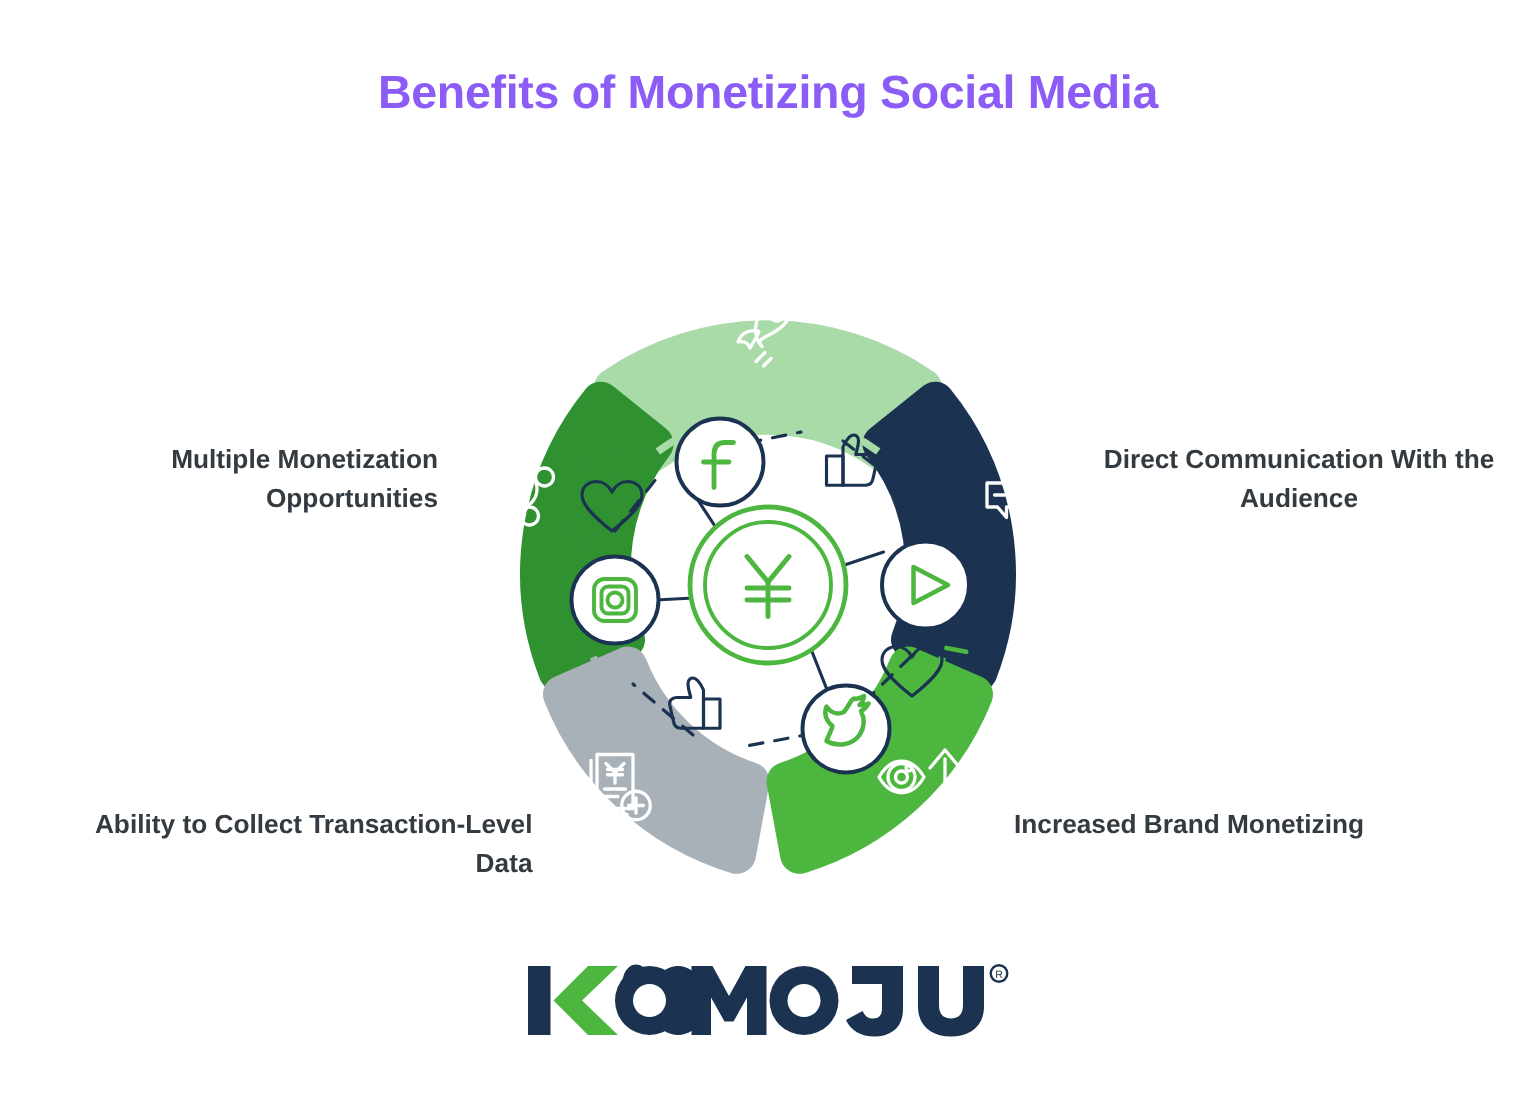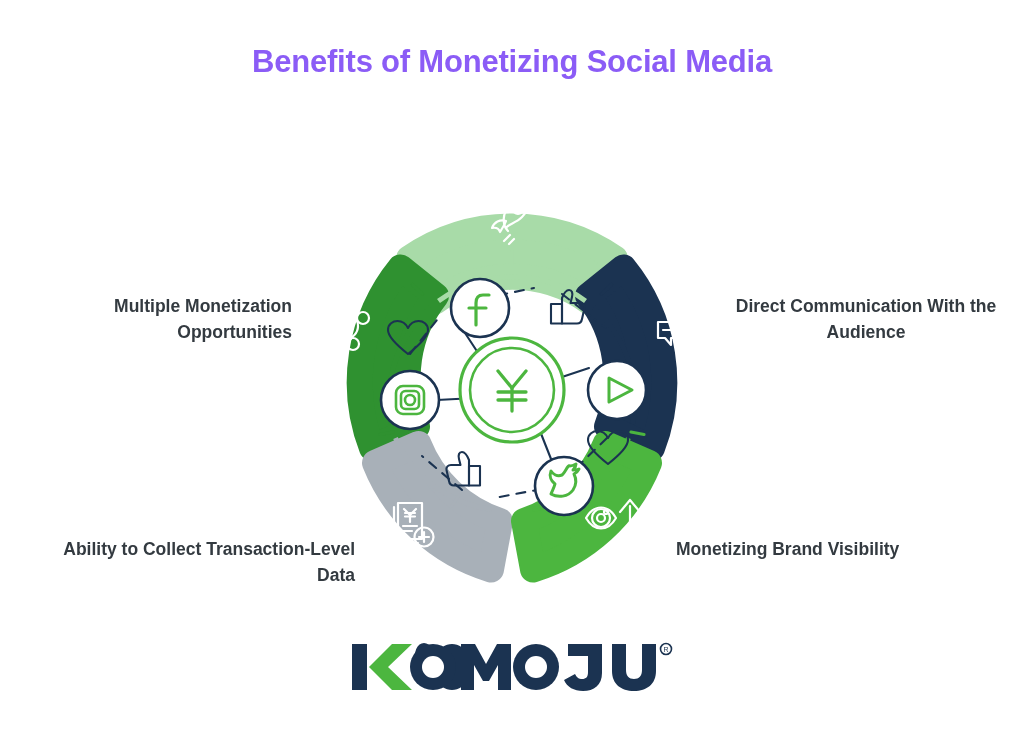--- a/index.html
+++ b/index.html
@@ -39,21 +39,21 @@
 </head>
 <body>
 
 <div id="root">
 
   <div class="title">Benefits of Monetizing Social Media</div>
 
   <div class="label lbl-left">Multiple Monetization Opportunities</div>
   <div class="label lbl-right">Direct Communication With the Audience</div>
   <div class="label lbl-bleft">Ability to Collect Transaction-Level Data</div>
-  <div class="label lbl-bright">Monetizing Brand Visibility</div>
+  <div class="label lbl-bright">Increased Brand Monetizing</div>
 
   <svg id="wheel" width="500" height="440" viewBox="0 0 500 440">
 
     <defs>
 
       <g id="g-thumb">
         <path d="M -2,-8 C 0,-13 3,-16 5,-16 C 8,-16 9,-13 8,-9 L 6.5,-3 L 16,-3
                  C 19,-3 21,-1 20.5,2 L 18,13 C 17.5,16 15.5,17.5 13,17.5
                  L -2,17.5 Z" fill="none" stroke="#1b3351" stroke-width="2.1" stroke-linejoin="round"></path>
         <path d="M -13,-2 L -2,-2 L -2,17.5 L -13,17.5 Z" fill="none" stroke="#1b3351" stroke-width="2.1" stroke-linejoin="round"></path>

